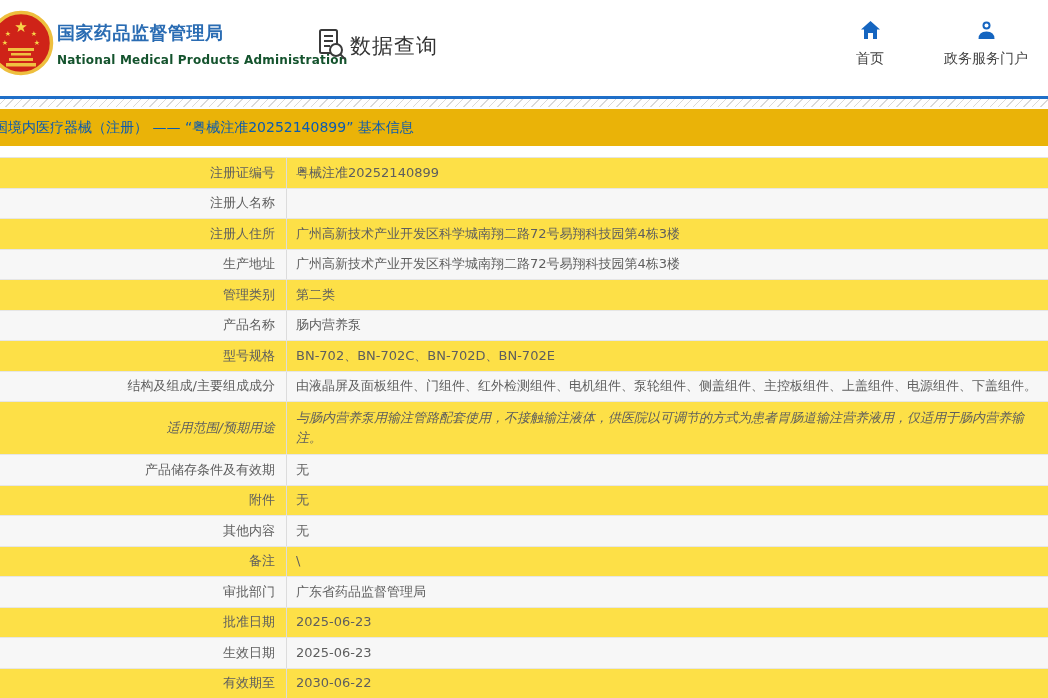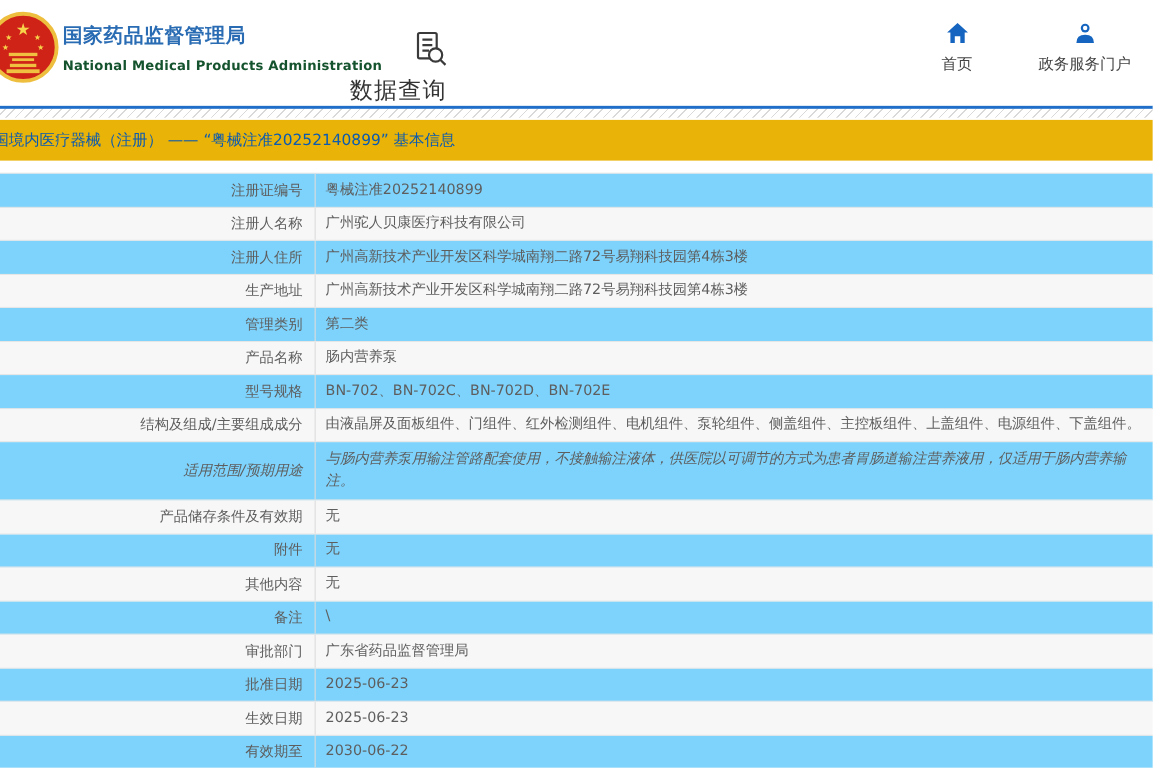--- a/index.html
+++ b/index.html
@@ -5,38 +5,38 @@
   * { margin:0; padding:0; box-sizing:border-box; }
   body { font-family:"DejaVu Sans","Liberation Sans",sans-serif; background:#fff; }
   .page { position:relative; width:1048px; height:698px; overflow:hidden; background:#fff; }
 
   
   .header { position:relative; height:96px; background:#fff; overflow:hidden; }
   .emblem { position:absolute; left:-12px; top:10px; width:66px; height:66px; }
   .brand { position:absolute; left:57px; top:16px; cursor:pointer; }
   .brand-title { font-size:18px; font-weight:700; color:#2a6cb3; letter-spacing:0.5px; line-height:34px; }
   .brand-sub { font-size:12px; font-weight:700; color:#14532d; margin-top:3px; letter-spacing:0.2px; }
-  .data-query { position:absolute; left:318px; top:28px; display:flex; align-items:flex-end; gap:4px; cursor:pointer;flex-direction:column; }
+  .data-query { position:absolute; left:318px; top:28px; display:flex; align-items:center; gap:4px; cursor:pointer; }
   .data-query-label { font-size:21px; color:#333; letter-spacing:1px; }
   .top-nav { position:absolute; right:20px; top:20px; display:flex; gap:60px; }
   .nav-item { display:flex; flex-direction:column; align-items:center; cursor:pointer; }
   .nav-item .nav-label { margin-top:6px; font-size:14px; color:#444; white-space:nowrap; }
 
   
   .blue-line { height:3px; background:#1f6fc8; }
   .hatch-band { height:8px;
     background:repeating-linear-gradient(135deg,#ffffff 0 3px,#d9d9d9 3px 4px,#ffffff 4px 6px); }
 
   
   .breadcrumb-bar { margin-top:2px; height:37px; background:#eab308; display:flex; align-items:center; overflow:hidden; }
   .breadcrumb-text { font-size:14px; color:#0b5bb0; margin-left:-6px; white-space:nowrap; }
 
   
   .info-table { margin-top:11px; border-top:1px solid #e4e4e4; }
-  .row { display:flex; height:30.5px; border-bottom:1px solid #e6e6e6; background:#7dd3fc; }
+  .row { display:flex; height:30.5px; border-bottom:1px solid #e6e6e6; background:#fde047; }
   .row:nth-child(even) { background:#f7f7f7; }
   .row.tall { height:53px;font-style:italic; }
   .label-cell { width:287px; border-right:1px solid #dcdcdc; display:flex; align-items:center;
     justify-content:flex-end; padding-right:11px; font-size:13px; color:#5e5e5e; white-space:nowrap; }
   .value-cell { flex:1; display:flex; align-items:center; padding-left:9px; padding-right:4px;
     font-size:13px; color:#5e5e5e; line-height:20px; }
 </style>
 </head>
 <body>
 
@@ -108,21 +108,20 @@
   </div>
 
   <div class="info-table">
 
     <div class="row">
       <div class="label-cell">注册证编号</div>
       <div class="value-cell">粤械注准20252140899</div>
     </div>
     <div class="row">
       <div class="label-cell">注册人名称</div>
-      <div class="value-cell">广州驼人贝康医疗科技有限公司</div>
     </div>
     <div class="row">
       <div class="label-cell">注册人住所</div>
       <div class="value-cell">广州高新技术产业开发区科学城南翔二路72号易翔科技园第4栋3楼</div>
     </div>
     <div class="row">
       <div class="label-cell">生产地址</div>
       <div class="value-cell">广州高新技术产业开发区科学城南翔二路72号易翔科技园第4栋3楼</div>
     </div>
     <div class="row">

